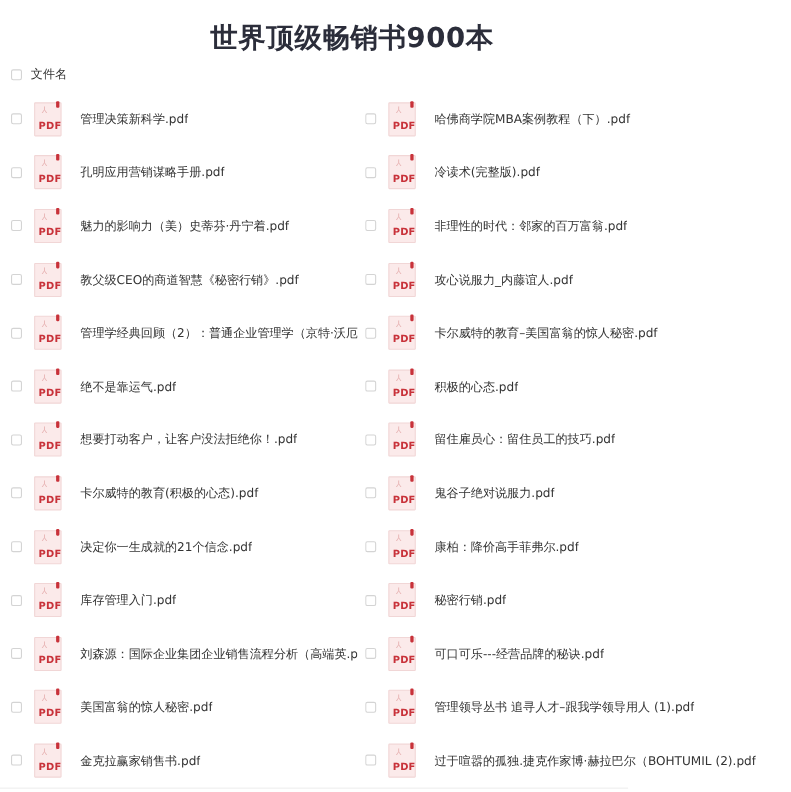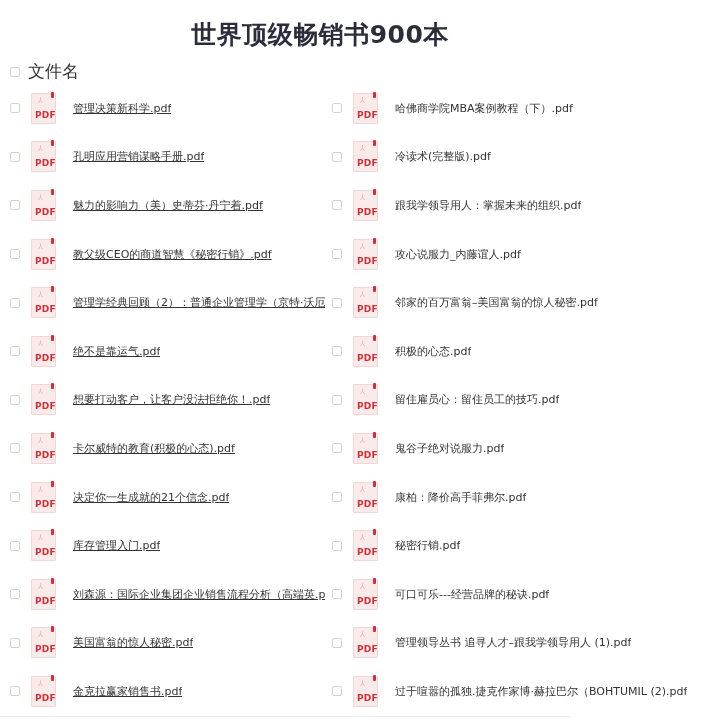--- a/index.html
+++ b/index.html
@@ -12,21 +12,21 @@
     .page { position: relative; width: 571px; height: 720px; }
     .title {
       position: absolute; left: 0; top: 18px; width: 640px;
       text-align: center;
       font-size: 25px; font-weight: bold; color: #2b2d3a;
       letter-spacing: 0.5px;
     }
     .header-row {
       position: absolute; left: 10px; top: 60px;
       display: flex; align-items: center; gap: 8px;
-      font-size: 17px; color: #333;
+      font-size: 11px; color: #333;
     }
     .cb {
       display: inline-block; width: 10px; height: 10px;
       border: 1px solid #d4d4d4; border-radius: 2px; background: #fff;
       flex: 0 0 auto;
     }
     .col {
       position: absolute; top: 84px;
     }
     .col.left { left: 10px; width: 320px; }
@@ -55,21 +55,21 @@
     }
     .pdf-icon .lbl {
       position: absolute; left: 3px; bottom: 3px;
       font-family: "DejaVu Sans", sans-serif;
       font-size: 9px; font-weight: bold; color: #c8323a;
       letter-spacing: 0.2px; line-height: 1; text-align: center;
     }
     .fname {
       font-size: 11px; color: #333; overflow: hidden; text-overflow: clip;
     }
-    .col.left .fname { max-width: 252px; text-decoration: underline; }
+    .col.left .fname { max-width: 252px; }
     .bottom-rule {
       position: absolute; left: 0; right: 0; top: 716px; height: 1px; background: #eeeeee;
     }
   </style>
 </head>
 <body>
 
 <div class="page">
   <h1 class="title">世界顶级畅销书900本</h1>
 
@@ -216,39 +216,39 @@
     </span>
     <span class="fname">冷读术(完整版).pdf</span>
   </div>
       <div class="item">
     <span class="cb"></span>
     <span class="pdf-icon">
       <span class="corner"></span>
       <span class="acro">⅄</span>
       <span class="lbl">PDF</span>
     </span>
-    <span class="fname">跟我学领导用人：掌握未来的组织.pdf</span>
+    <span class="fname">非理性的时代：邻家的百万富翁.pdf</span>
   </div>
       <div class="item">
     <span class="cb"></span>
     <span class="pdf-icon">
       <span class="corner"></span>
       <span class="acro">⅄</span>
       <span class="lbl">PDF</span>
     </span>
     <span class="fname">攻心说服力_内藤谊人.pdf</span>
   </div>
       <div class="item">
     <span class="cb"></span>
     <span class="pdf-icon">
       <span class="corner"></span>
       <span class="acro">⅄</span>
       <span class="lbl">PDF</span>
     </span>
-    <span class="fname">邻家的百万富翁–美国富翁的惊人秘密.pdf</span>
+    <span class="fname">卡尔威特的教育–美国富翁的惊人秘密.pdf</span>
   </div>
       <div class="item">
     <span class="cb"></span>
     <span class="pdf-icon">
       <span class="corner"></span>
       <span class="acro">⅄</span>
       <span class="lbl">PDF</span>
     </span>
     <span class="fname">积极的心态.pdf</span>
   </div>

